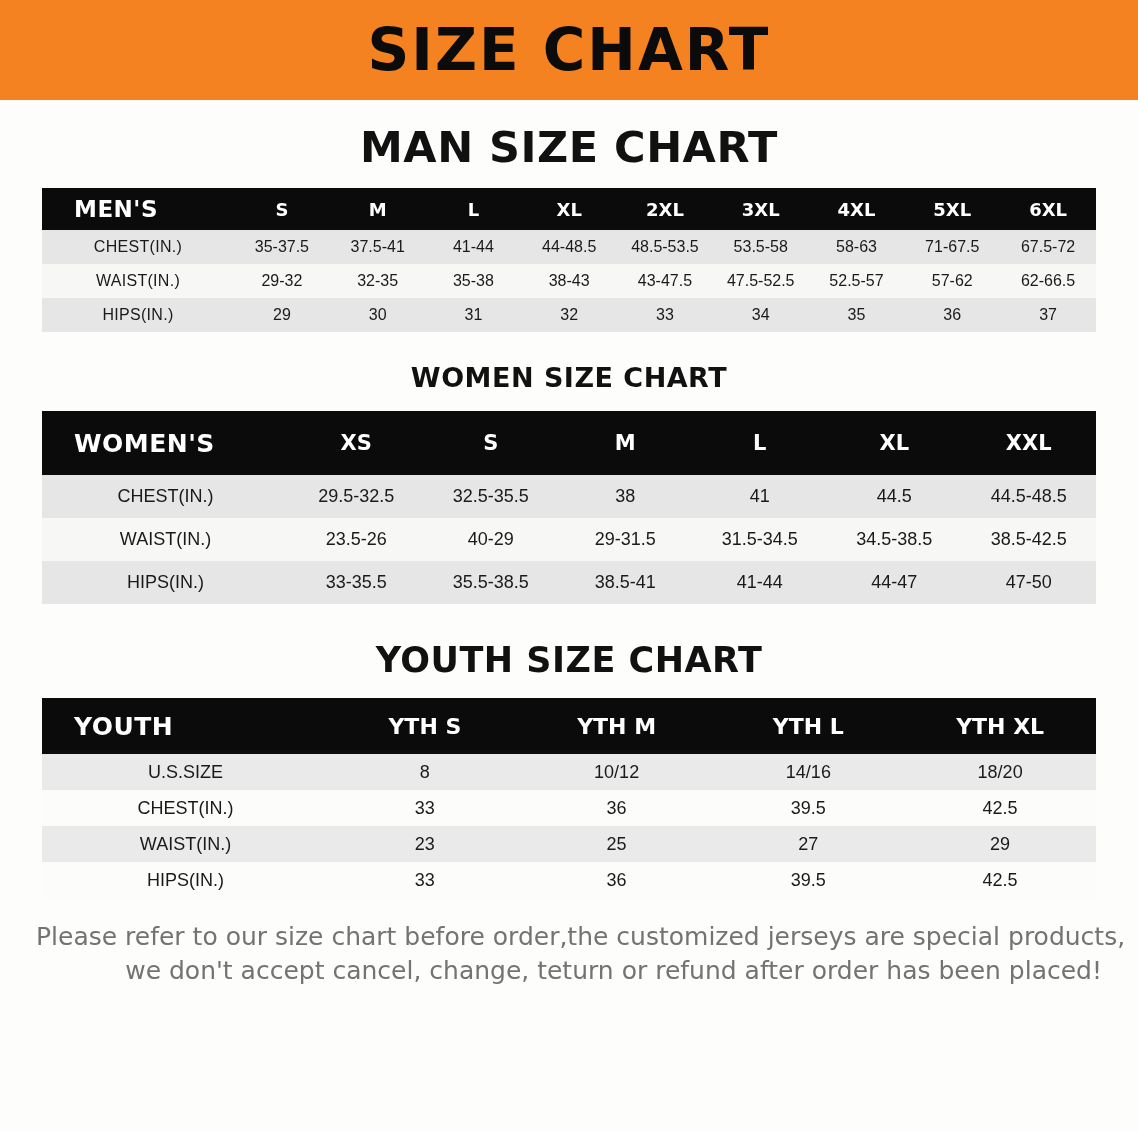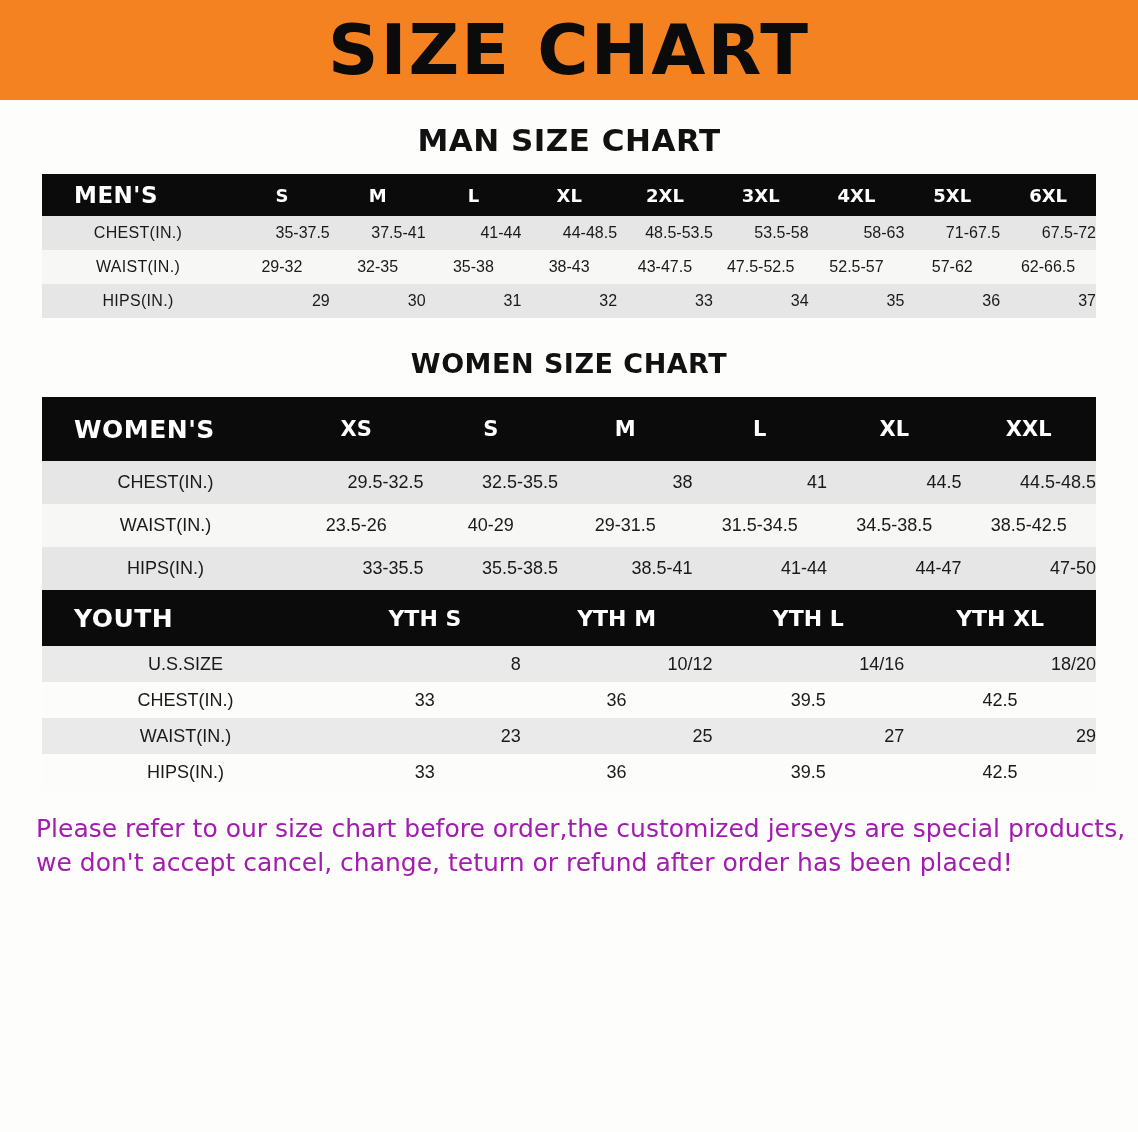--- a/index.html
+++ b/index.html
@@ -25,35 +25,35 @@
   .banner {
     height: 100px;
     background: #f58220;
     display: flex;
     align-items: center;
     justify-content: center;
   }
   .banner-title {
     font-family: "DejaVu Sans", sans-serif;
     font-weight: bold;
-    font-size: 70px;
+    font-size: 58px;
     letter-spacing: 2px;
     color: #0b0b0b;
     line-height: 1;
   }
 
   
   .section-title {
     text-align: center;
     font-family: "DejaVu Sans", sans-serif;
     font-weight: bold;
     color: #111;
     letter-spacing: 0.5px;
   }
-  .title-man   { font-size: 31px; margin-top: 22px; margin-bottom: 16px; }
+  .title-man   { font-size: 43px; margin-top: 22px; margin-bottom: 16px; }
   .title-women { font-size: 27px; margin-top: 30px; margin-bottom: 18px; }
   .title-youth { font-size: 35px; margin-top: 36px; margin-bottom: 18px; }
 
   
   .table-wrap {
     margin: 0 42px;
   }
   table.size {
     width: 100%;
     border-collapse: collapse;
@@ -82,21 +82,21 @@
   
   .body-row td {
     text-align: center;
     vertical-align: middle;
     color: #1a1a1a;
     font-family: "Liberation Sans", sans-serif;
   }
   .body-row td.rowlabel {
     text-align: center;
   }
-  .row-shade td { background: #e6e6e6; text-align: right; }
+  .row-shade td { background: #e6e6e6; }
   .row-plain td { background: #f7f7f5; }
 
   
   .men .hdr-row th { height: 42px; font-size: 18px; }
   .men .hdr-row th.corner { font-size: 23px; }
   .men .body-row td { height: 34px; font-size: 16px; }
   .men .body-row td.rowlabel { font-size: 16px; letter-spacing: 0.3px; }
 
   
   .women .hdr-row th { height: 64px; font-size: 21px; }
@@ -107,25 +107,25 @@
   .youth .hdr-row th { height: 56px; font-size: 22px; margin-left: 8px; }
   .youth .hdr-row th.corner { font-size: 25px; }
   .youth .body-row td { height: 36px; font-size: 18px; }
 
   .youth .row-plain td { background: #fcfcfa; }
   .youth .row-shade td { background: #eaeaea; }
 
   
   .note {
     margin: 22px 36px 0 36px;
-    color: #a21caf;
+    color: #737373;
     font-family: "DejaVu Sans", sans-serif;
     font-size: 25px;
     line-height: 1.35;
-    text-align: left;
+    text-align: right;
   }
   .note div { white-space: nowrap; }
 </style>
 </head>
 <body>
 
 <div class="page">
 
   <div class="banner">
     <div class="banner-title">SIZE CHART</div>
@@ -228,20 +228,21 @@
           <td>35.5-38.5</td>
           <td>38.5-41</td>
           <td>41-44</td>
           <td>44-47</td>
           <td>47-50</td>
         </tr>
       </tbody>
     </table>
   </div>
 
+  <div class="section-title title-youth">YOUTH SIZE CHART</div>
   <div class="table-wrap">
     <table class="size youth">
       <thead>
         <tr class="hdr-row">
           <th class="corner" style="width:255px">YOUTH</th>
           <th>YTH S</th>
           <th>YTH M</th>
           <th>YTH L</th>
           <th>YTH XL</th>
         </tr>

